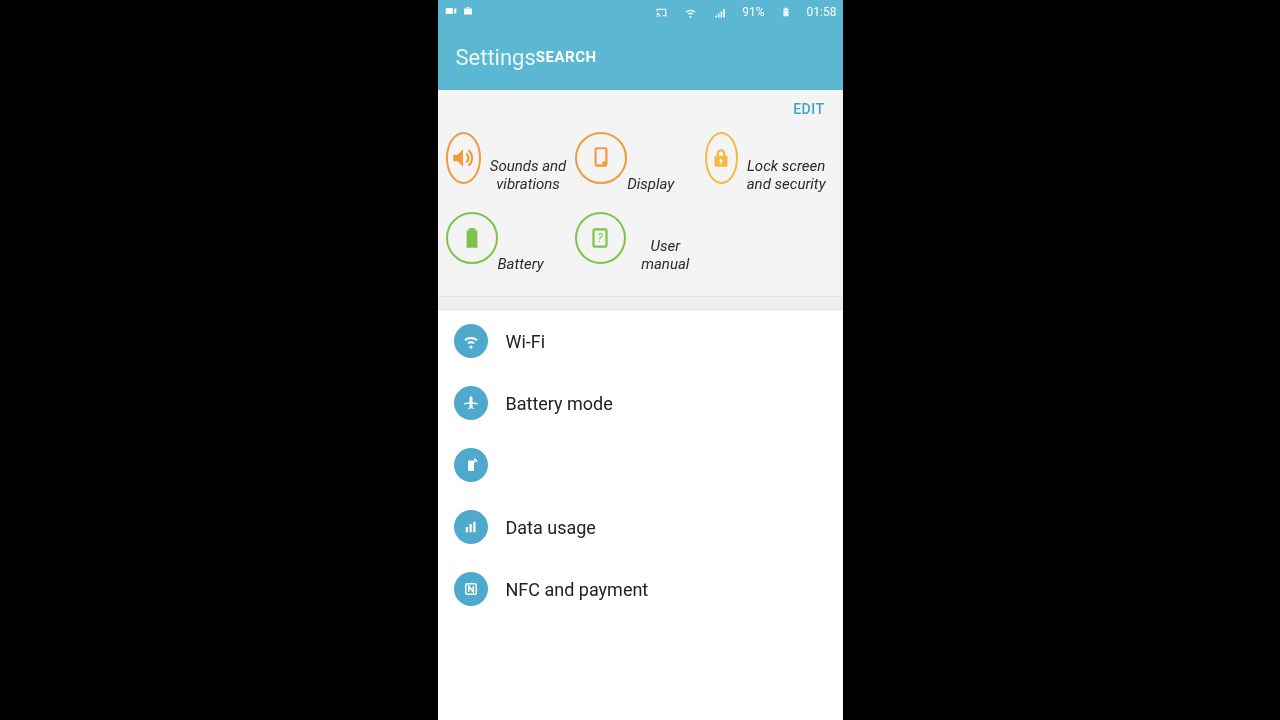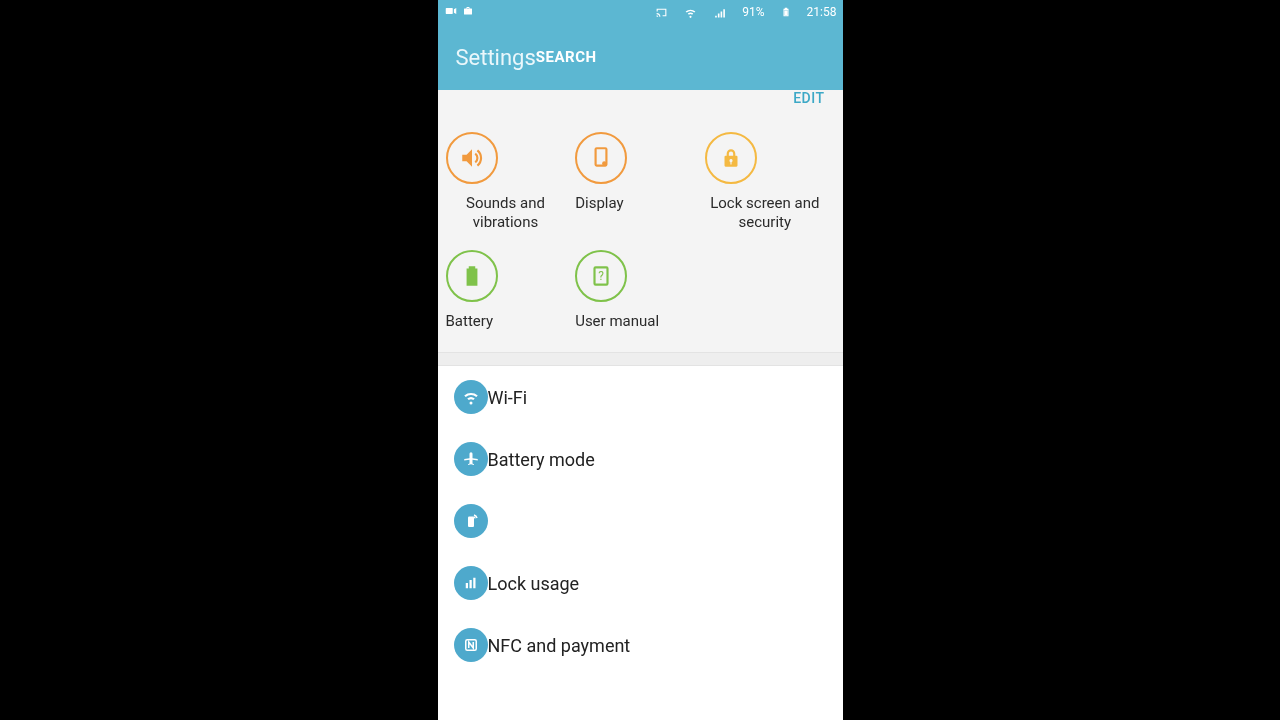--- a/index.html
+++ b/index.html
@@ -42,50 +42,52 @@
     align-items: center;
     padding: 0 18px;
   }
   .app-title { font-size: 22px; font-weight: 400; color: #eaf7fb; }
   .app-search { font-size: 15px; letter-spacing: 0.5px; font-weight: 700; }
   .edit-row {
     height: 38px;
     background: #f4f4f4;
     display: flex;
     justify-content: flex-end;
+    align-items: center;
     padding: 0 18px;
   }
   .edit-btn { color: #3ca8c6; font-size: 14px; font-weight: 500; letter-spacing: 0.5px; }
   .quick-grid {
     background: #f4f4f4;
     display: grid;
     grid-template-columns: repeat(3, 1fr);
     row-gap: 18px;
     padding: 4px 8px 22px 8px;
   }
-  .quick-item { display: flex; flex-direction: column; align-items: flex-start; text-align: center; }
+  .quick-item { display: flex; flex-direction: row; align-items: flex-end; text-align: center; font-style: italic; }
   .circle {
     width: 52px; height: 52px;
     border-radius: 50%;
     border: 2px solid;
     display: flex;
     align-items: center;
     justify-content: center;
     margin-bottom: 10px;
   }
   .circle.orange { border-color: #f19a3e; color: #f19a3e; }
   .circle.yellow { border-color: #f4b942; color: #f4b942; }
   .circle.green  { border-color: #7fc24a; color: #7fc24a; }
   .circle svg { width: 26px; height: 26px; display:block; }
   .quick-label { font-size: 15px; color: #2b2b2b; line-height: 1.25; max-width: 120px; }
   .divider { height: 14px; background: #eeeeee; border-top:1px solid #e3e3e3; border-bottom:1px solid #e3e3e3;}
   .list { background: #fff; flex: 1; display:flex; flex-direction:column; }
   .list-item {
     display: flex;
     align-items: center;
+    gap: 18px;
     padding: 14px 18px 14px 16px;
   }
   .dot {
     width: 34px; height: 34px;
     border-radius: 50%;
     background: #4ea9cc;
     color: #fff;
     display:flex; align-items:center; justify-content:center;
     flex-shrink:0;
   }
@@ -127,21 +129,21 @@
             <path d="M4 18h3v3H4zM9 14h3v7H9zM14 10h3v11h-3zM19 6h3v15h-3z"></path>
           </svg>
       </span>
       <span>91%</span>
       <span>
         <svg viewBox="0 0 24 24" width="10" height="14" fill="#fff">
             <path d="M9 2h6v2h3v18H6V4h3V2zm-1 5v13h8V7H8z"></path>
             <rect x="8" y="8" width="8" height="12" fill="#fff"></rect>
           </svg>
       </span>
-      <span>21:58</span>
+      <span>01:58</span>
     </div>
   </div>
 
   <div class="app-bar">
     <div class="app-title">Settings</div>
     <div class="app-search">SEARCH</div>
   </div>
 
   <div class="edit-row">
     <div class="edit-btn">EDIT</div>
@@ -223,21 +225,21 @@
       </div>
     </div>
     <div class="list-item">
       <div class="dot">
         <svg viewBox="0 0 24 24" fill="#fff">
             <rect x="5" y="12" width="3" height="7"></rect>
             <rect x="10" y="8" width="3" height="11"></rect>
             <rect x="15" y="5" width="3" height="14"></rect>
           </svg>
       </div>
-      <div class="item-label">Lock usage</div>
+      <div class="item-label">Data usage</div>
     </div>
     <div class="list-item">
       <div class="dot">
         <svg viewBox="0 0 24 24" fill="none" stroke="#fff" stroke-width="2">
             <rect x="5" y="5" width="14" height="14" rx="2"></rect>
             <path d="M9 16V8l6 8V8"></path>
           </svg>
       </div>
       <div class="item-label">NFC and payment</div>
     </div>

